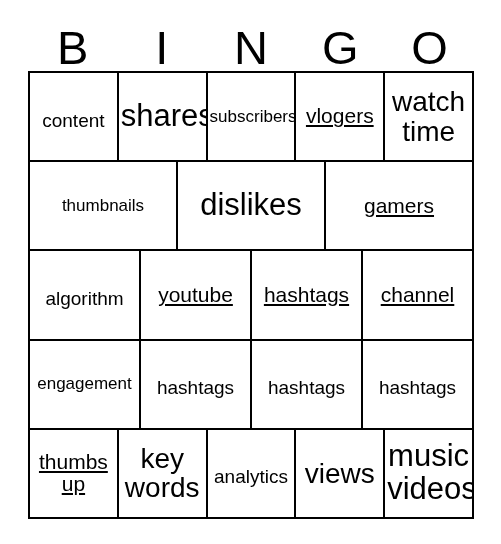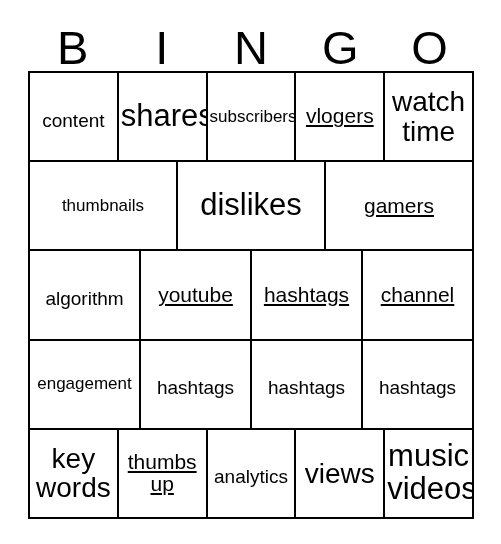--- a/index.html
+++ b/index.html
@@ -135,25 +135,25 @@
           <span class="cell-text">hashtags</span>
         </div>
         <div class="cell s-md">
           <span class="cell-text">hashtags</span>
         </div>
         <div class="cell s-md">
           <span class="cell-text">hashtags</span>
         </div>
       </div>
       <div class="grid-row">
+        <div class="cell s-lg">
+          <span class="cell-text">thumbs up</span>
+        </div>
         <div class="cell s-xxl">
           <span class="cell-text">key words</span>
-        </div>
-        <div class="cell s-lg">
-          <span class="cell-text">thumbs up</span>
         </div>
         <div class="cell s-md">
           <span class="cell-text">analytics</span>
         </div>
         <div class="cell s-xxl">
           <span class="cell-text">views</span>
         </div>
         <div class="cell s-xl">
           <span class="cell-text">music videos</span>
         </div>

